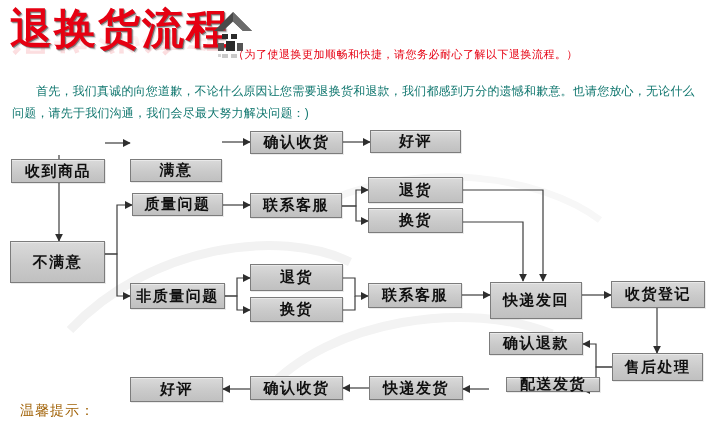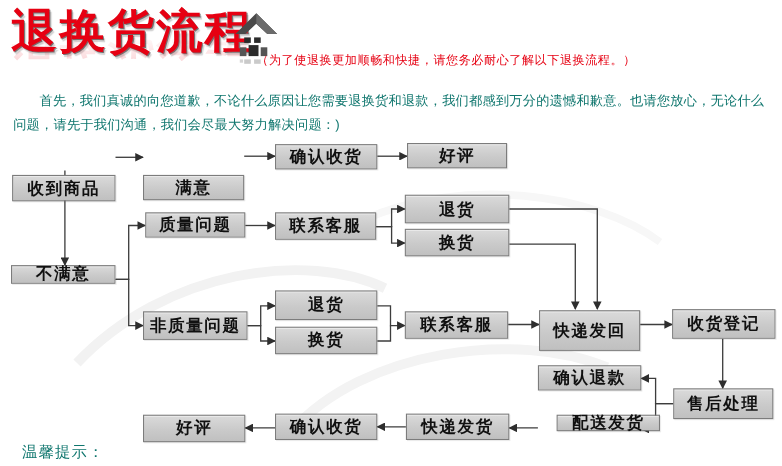--- a/index.html
+++ b/index.html
@@ -47,21 +47,21 @@
     background:linear-gradient(180deg,#dadada 0%,#cacaca 55%,#c0c0c0 100%);
     border:1px solid #7c7c7c;
     box-shadow:inset 0 1px 0 #e9e9e9, 1px 1px 0 rgba(0,0,0,.08);
     display:flex;align-items:center;justify-content:center;
     font-size:15px;font-weight:bold;color:#101010;letter-spacing:1.5px;
     white-space:nowrap;
   }
   
   .footer-note{
     position:absolute;left:20px;top:402px;
-    font-size:14px;color:#0f766e;letter-spacing:1px;
+    font-size:14px;color:#a16207;letter-spacing:1px;
   }
 </style>
 </head>
 <body>
 
 <div class="page">
 
   <svg class="watermark" width="711" height="424" viewBox="0 0 711 424">
     <path d="M70,330 C150,245 280,228 350,262" stroke="#f2f2f2" stroke-width="9" fill="none"></path>
     <path d="M265,392 C330,318 470,300 552,334" stroke="#f3f3f3" stroke-width="9" fill="none"></path>
@@ -122,21 +122,21 @@
         <polyline points="250,389 223,389" class="edge" stroke="#3d3d3d" marker-end="url(#arrowhead)"></polyline>
       </svg>
   <div class="flow-node" style="left: 11px; top: 131px; width: 94px; height: 24px; margin-top: 28px;">收到商品</div>
       <div class="flow-node" style="left: 130px; top: 131px; width: 92px; height: 23px; margin-top: 28px;">满意</div>
       <div class="flow-node" style="left: 250px; top: 131px; width: 93px; height: 23px;">确认收货</div>
       <div class="flow-node" style="left: 370px; top: 130px; width: 91px; height: 23px;">好评</div>
       <div class="flow-node" style="left: 132px; top: 193px; width: 91px; height: 23px;">质量问题</div>
       <div class="flow-node" style="left: 250px; top: 193px; width: 92px; height: 25px;">联系客服</div>
       <div class="flow-node" style="left: 368px; top: 177px; width: 95px; height: 26px;">退货</div>
       <div class="flow-node" style="left: 368px; top: 208px; width: 95px; height: 25px;">换货</div>
-      <div class="flow-node" style="left: 10px; top: 241px; width: 95px; height: 17px;">不满意</div>
+      <div class="flow-node" style="left: 10px; top: 241px; width: 95px; height: 42px;">不满意</div>
       <div class="flow-node" style="left: 130px; top: 283px; width: 95px; height: 26px;">非质量问题</div>
       <div class="flow-node" style="left: 250px; top: 264px; width: 93px; height: 27px;">退货</div>
       <div class="flow-node" style="left: 250px; top: 297px; width: 93px; height: 25px;">换货</div>
       <div class="flow-node" style="left: 368px; top: 283px; width: 94px; height: 25px;">联系客服</div>
       <div class="flow-node" style="left: 490px; top: 282px; width: 92px; height: 37px;">快递发回</div>
       <div class="flow-node" style="left: 611px; top: 281px; width: 94px; height: 27px; font-family: Liberation Mono, monospace;">收货登记</div>
       <div class="flow-node" style="left: 489px; top: 332px; width: 94px; height: 23px;">确认退款</div>
       <div class="flow-node" style="left: 612px; top: 353px; width: 91px; height: 28px; text-align: right;">售后处理</div>
       <div class="flow-node" style="left: 506px; top: 377px; width: 94px; height: 15px;">配送发货</div>
       <div class="flow-node" style="left: 369px; top: 376px; width: 94px; height: 24px;">快递发货</div>

